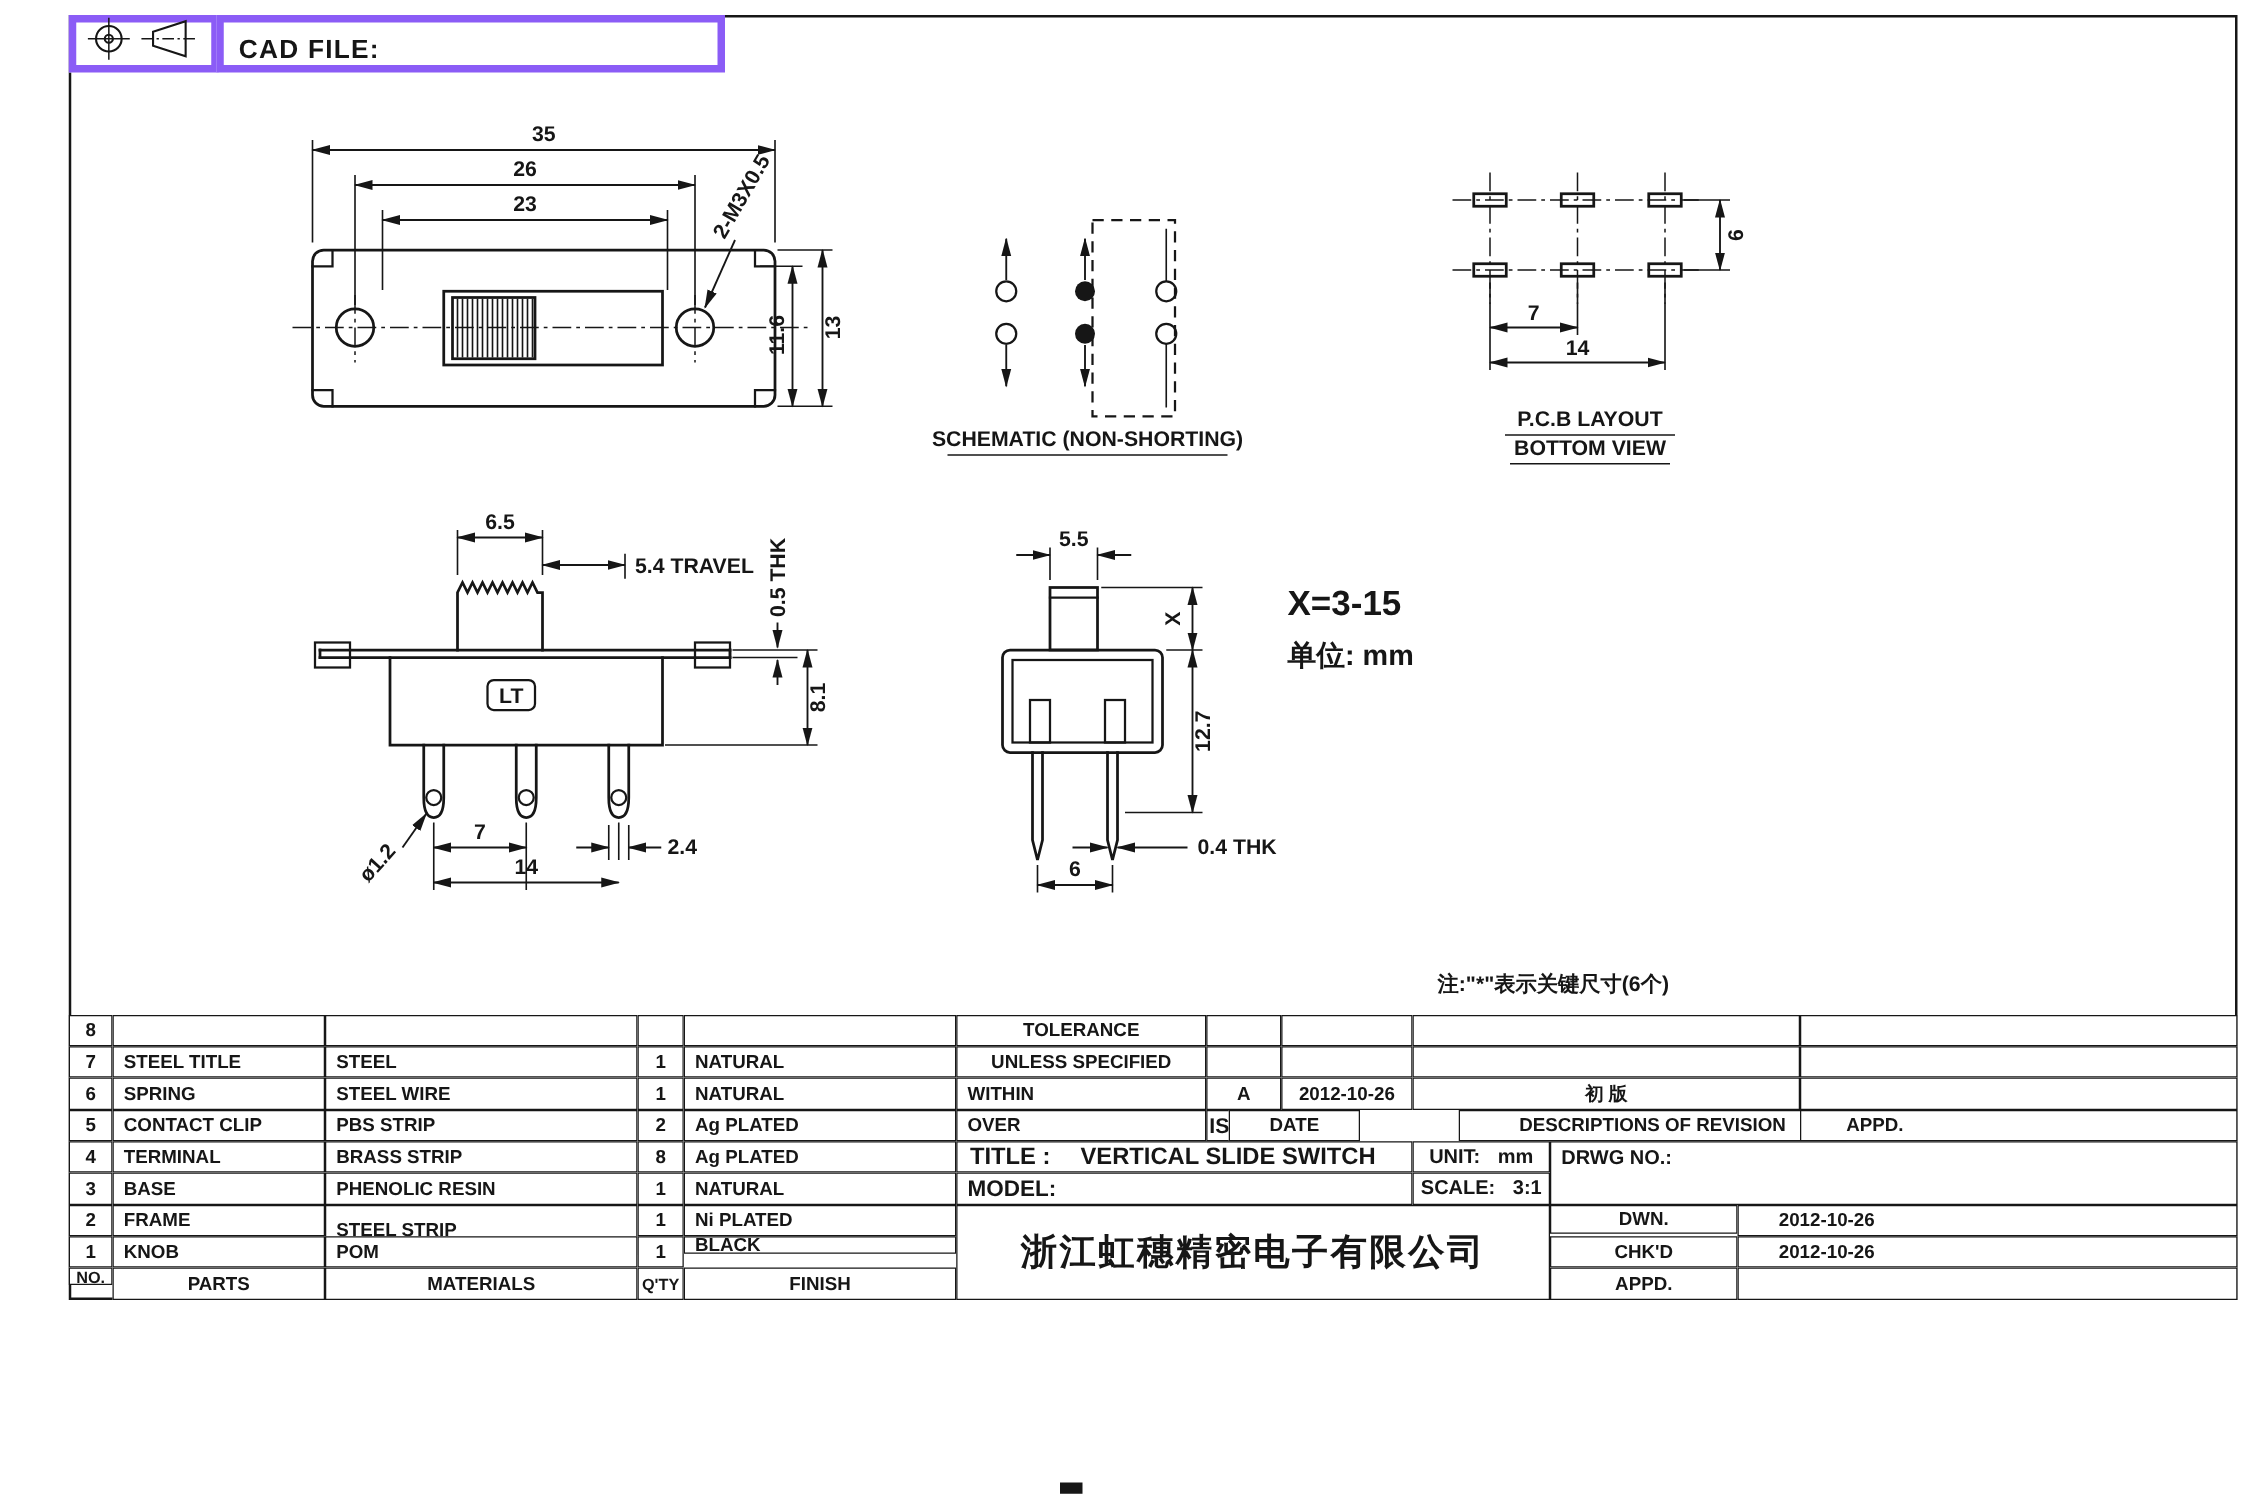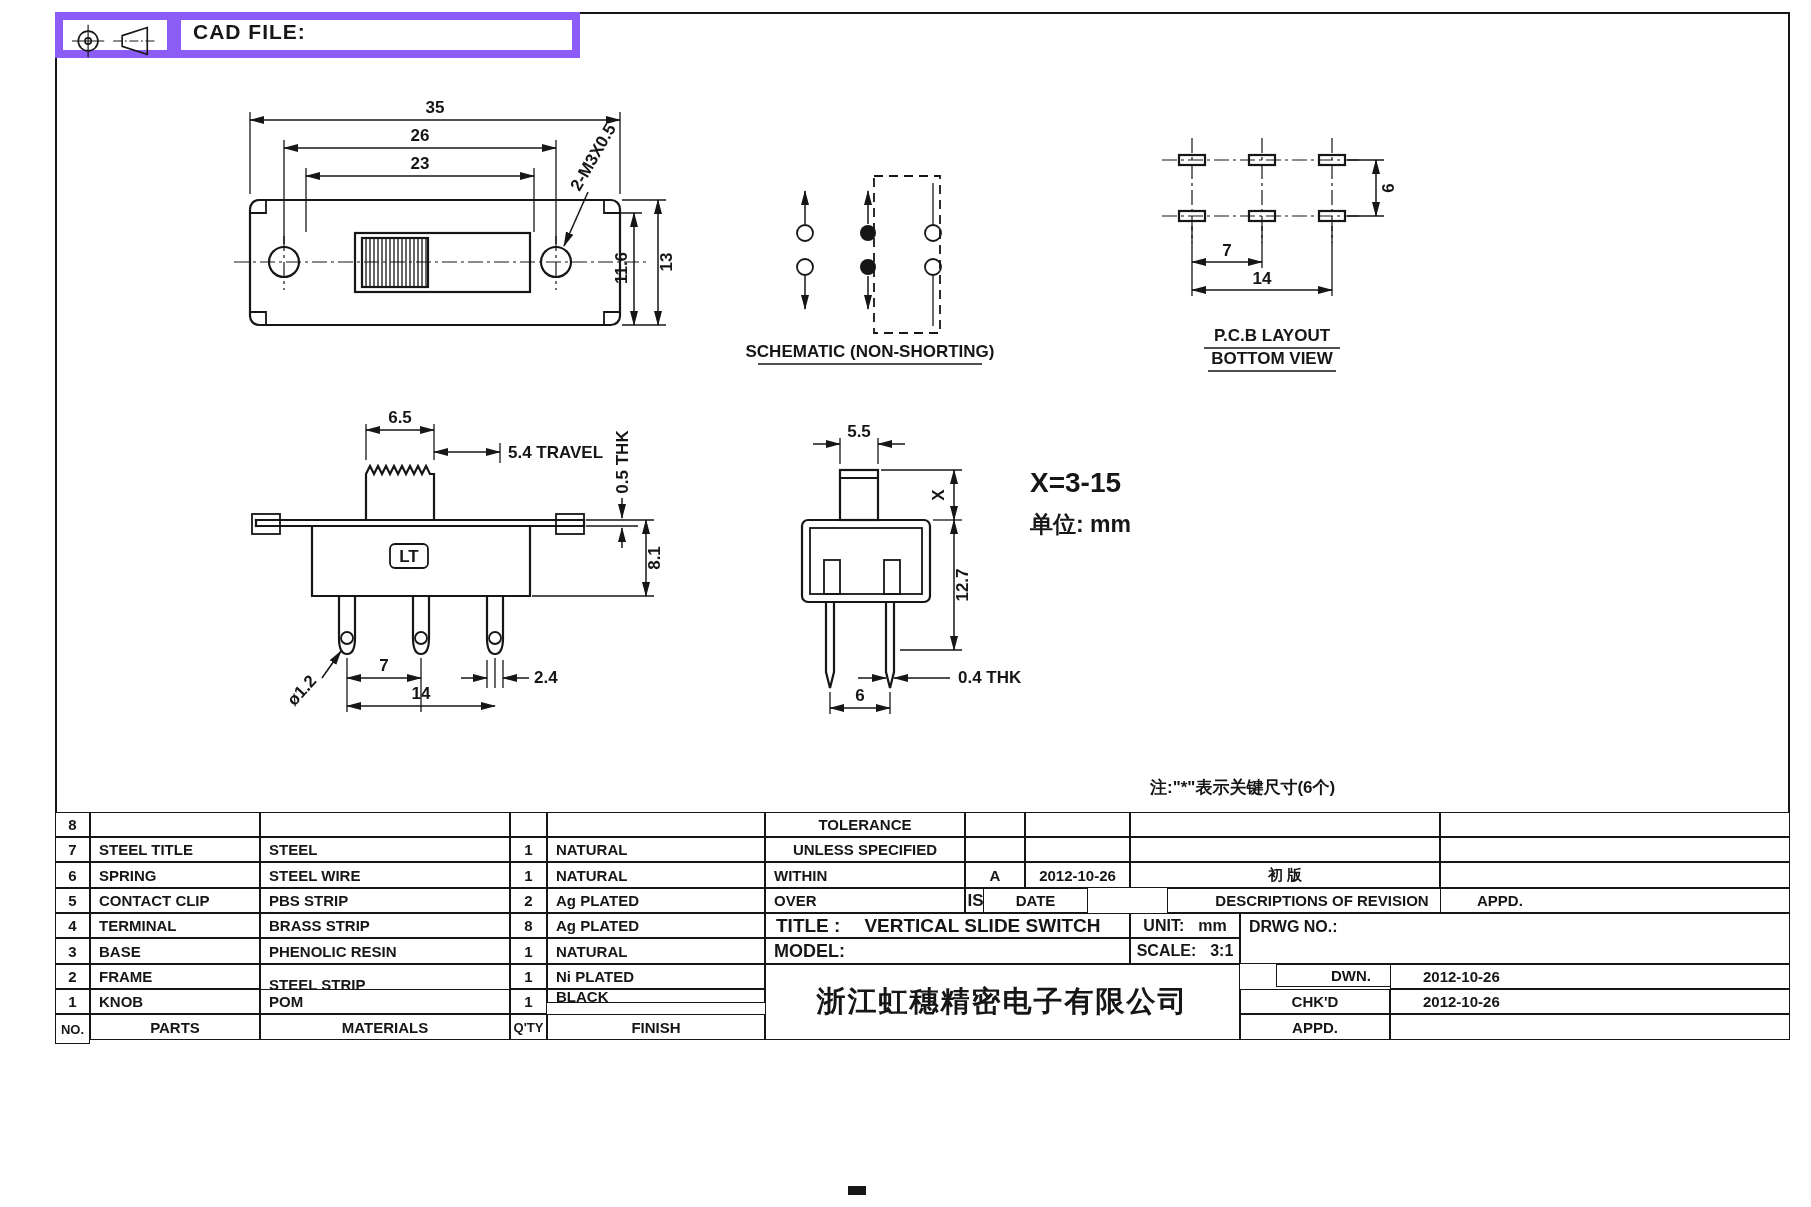--- a/index.html
+++ b/index.html
@@ -1,21 +1,21 @@
 <!DOCTYPE html>
 <html><head>
 <meta charset="utf-8">
 <style>
   *{margin:0;padding:0;box-sizing:border-box}
   html,body{background:#fff}
   body{width:1811px;height:1207px;position:relative;overflow:hidden;
        font-family:"Liberation Sans",sans-serif;color:#161616}
   .sheet{position:absolute;inset:0;background:#fff}
   .frame{position:absolute;left:55px;top:12px;width:1735px;height:1028px;border:2px solid #161616}
-  .hbox{position:absolute;border:8px solid #8b5cf6;background:#fff;display:flex;align-items:flex-start}
+  .hbox{position:absolute;border:6px solid #8b5cf6;background:#fff;display:flex;align-items:flex-end}
   .hbox.sym{left:55px;top:12px;width:120px;height:46px;justify-content:center}
   .hbox.cad{left:173px;top:12px;width:407px;height:46px;font-weight:bold;font-size:21px;padding-left:12px;letter-spacing:1px}
   svg.drawing{position:absolute;left:0;top:0;pointer-events:none}
   
   .obj{stroke:#161616;stroke-width:2.2;fill:none;stroke-linecap:square}
   .obj2{stroke:#161616;stroke-width:1.8;fill:none;stroke-linecap:square}
   .dimline{stroke:#161616;stroke-width:1.5;fill:none}
   .ext{stroke:#161616;stroke-width:1.3;fill:none}
   .cl{stroke:#161616;stroke-width:1.2;stroke-dasharray:15 4 3 4;fill:none}
   .dash{stroke:#161616;stroke-width:1.8;stroke-dasharray:9 6;fill:none}
@@ -273,21 +273,21 @@
     <div class="c l" style="left:205px;top:152px;width:250px;height:40px">STEEL STRIP</div>
     <div class="c" style="left:455px;top:152px;width:37px;height:25px">1</div>
     <div class="c l" style="left:492px;top:152px;width:218px;height:25px">Ni PLATED</div>
 
     <div class="c" style="left:0;top:177px;width:35px;height:25px">1</div>
     <div class="c l" style="left:35px;top:177px;width:170px;height:25px">KNOB</div>
     <div class="c l" style="left:205px;top:177px;width:250px;height:25px">POM</div>
     <div class="c" style="left:455px;top:177px;width:37px;height:25px">1</div>
     <div class="c l" style="left:492px;top:177px;width:218px;height:14px">BLACK</div>
 
-    <div class="c" style="left:0;top:202px;width:35px;height:30px;font-size:13px">NO.</div>
+    <div class="c" style="left:0;top:202px;width:35px;height:14px;font-size:13px">NO.</div>
     <div class="c" style="left:35px;top:202px;width:170px;height:26px">PARTS</div>
     <div class="c" style="left:205px;top:202px;width:250px;height:26px">MATERIALS</div>
     <div class="c" style="left:455px;top:202px;width:37px;height:26px;font-size:13px">Q'TY</div>
     <div class="c" style="left:492px;top:202px;width:218px;height:26px">FINISH</div>
 
     <div class="c" style="left:710px;top:0;width:200px;height:25px">TOLERANCE</div>
     <div class="c" style="left:910px;top:0;width:60px;height:25px"></div>
     <div class="c" style="left:970px;top:0;width:105px;height:25px"></div>
     <div class="c" style="left:1075px;top:0;width:310px;height:25px"></div>
     <div class="c" style="left:1385px;top:0;width:350px;height:25px"></div>
@@ -315,21 +315,21 @@
       <span>UNIT:</span>
       <span>mm</span>
     </div>
     <div class="c l model" style="left:710px;top:126px;width:365px;height:26px">MODEL:</div>
     <div class="c drwg" style="left:1185px;top:101px;width:550px;height:51px">DRWG NO.:</div>
     <div class="c kv" style="left:1075px;top:126px;width:110px;height:26px">
       <span>SCALE:</span>
       <span>3:1</span>
     </div>
     <div class="c company" style="left:710px;top:152px;width:475px;height:76px">浙江虹穗精密电子有限公司</div>
-    <div class="c" style="left:1221px;top:152px;width:150px;height:23px">DWN.</div>
+    <div class="c" style="left:1185px;top:152px;width:150px;height:23px">DWN.</div>
     <div class="c l" style="left:1335px;top:152px;width:400px;height:25px;padding-left:32px">2012-10-26</div>
     <div class="c" style="left:1185px;top:177px;width:150px;height:25px">CHK'D</div>
     <div class="c l" style="left:1335px;top:177px;width:400px;height:25px;padding-left:32px">2012-10-26</div>
     <div class="c" style="left:1185px;top:202px;width:150px;height:26px">APPD.</div>
     <div class="c" style="left:1335px;top:202px;width:400px;height:26px"></div>
   </div>
 
   <div class="artifact"></div>
 </div>
 

